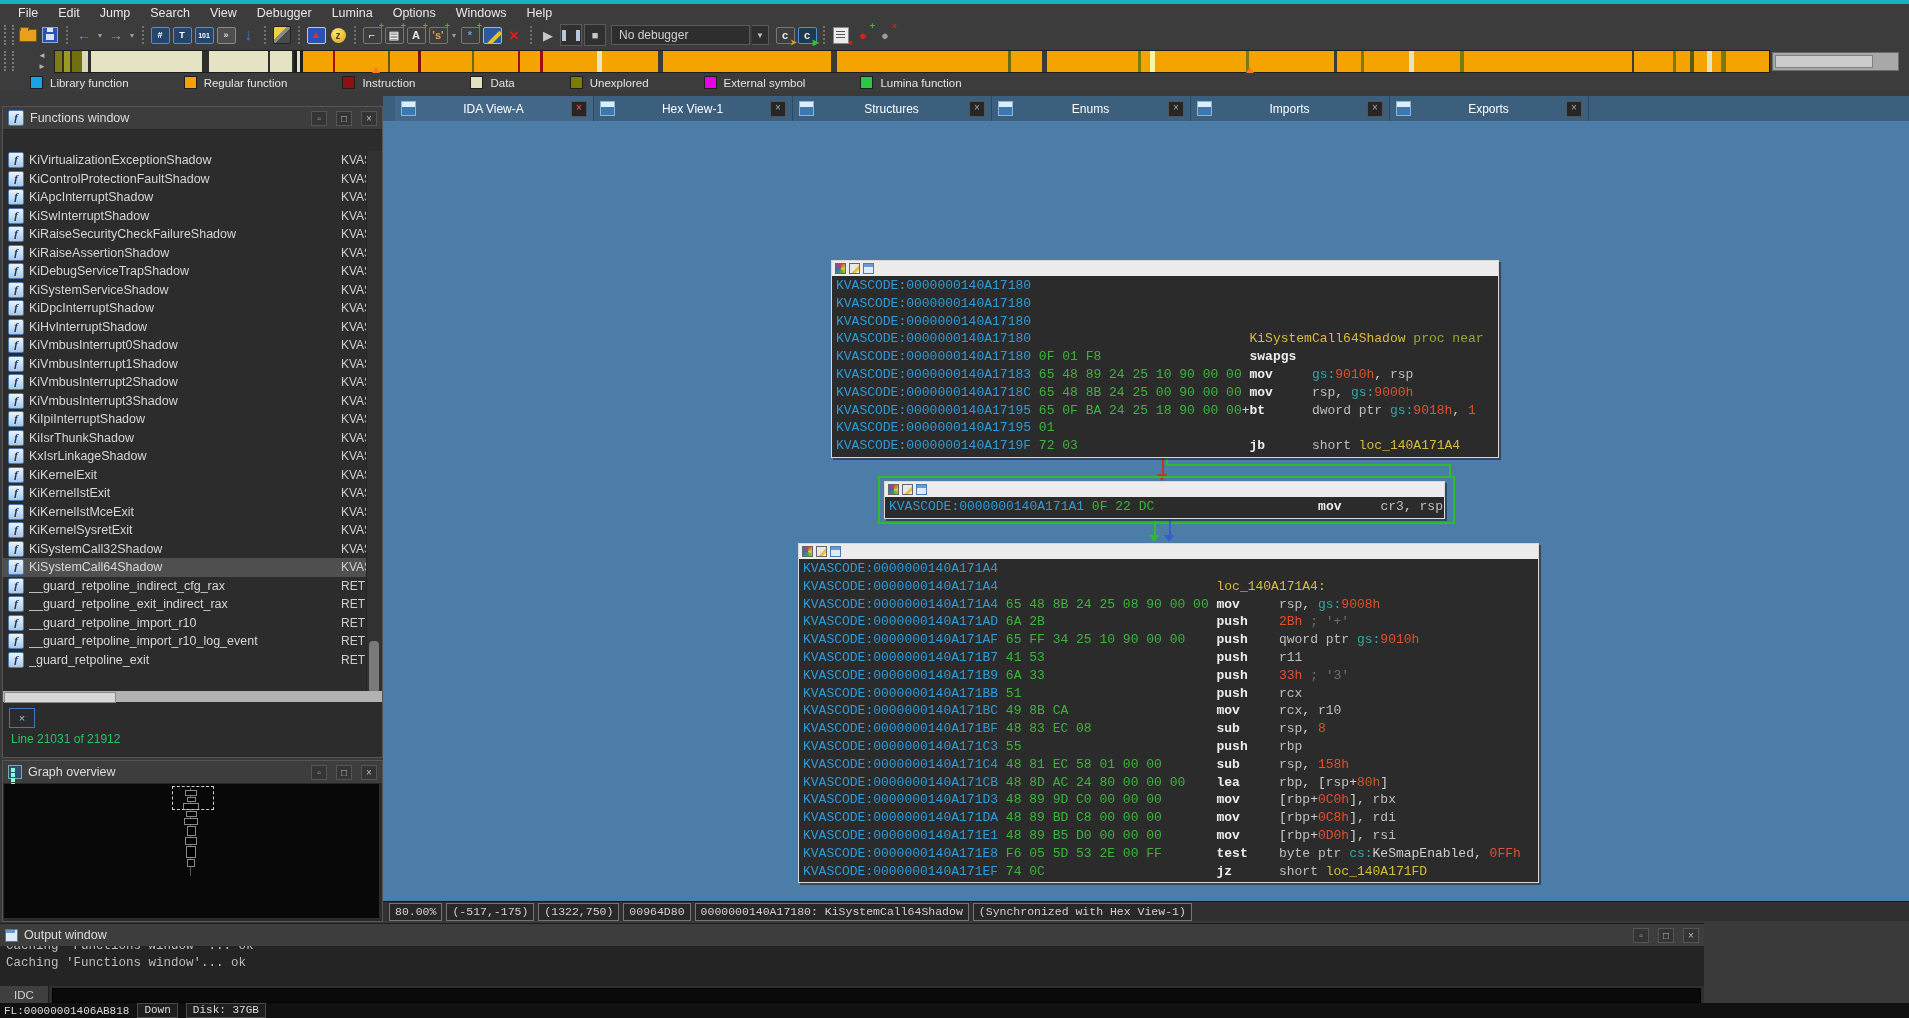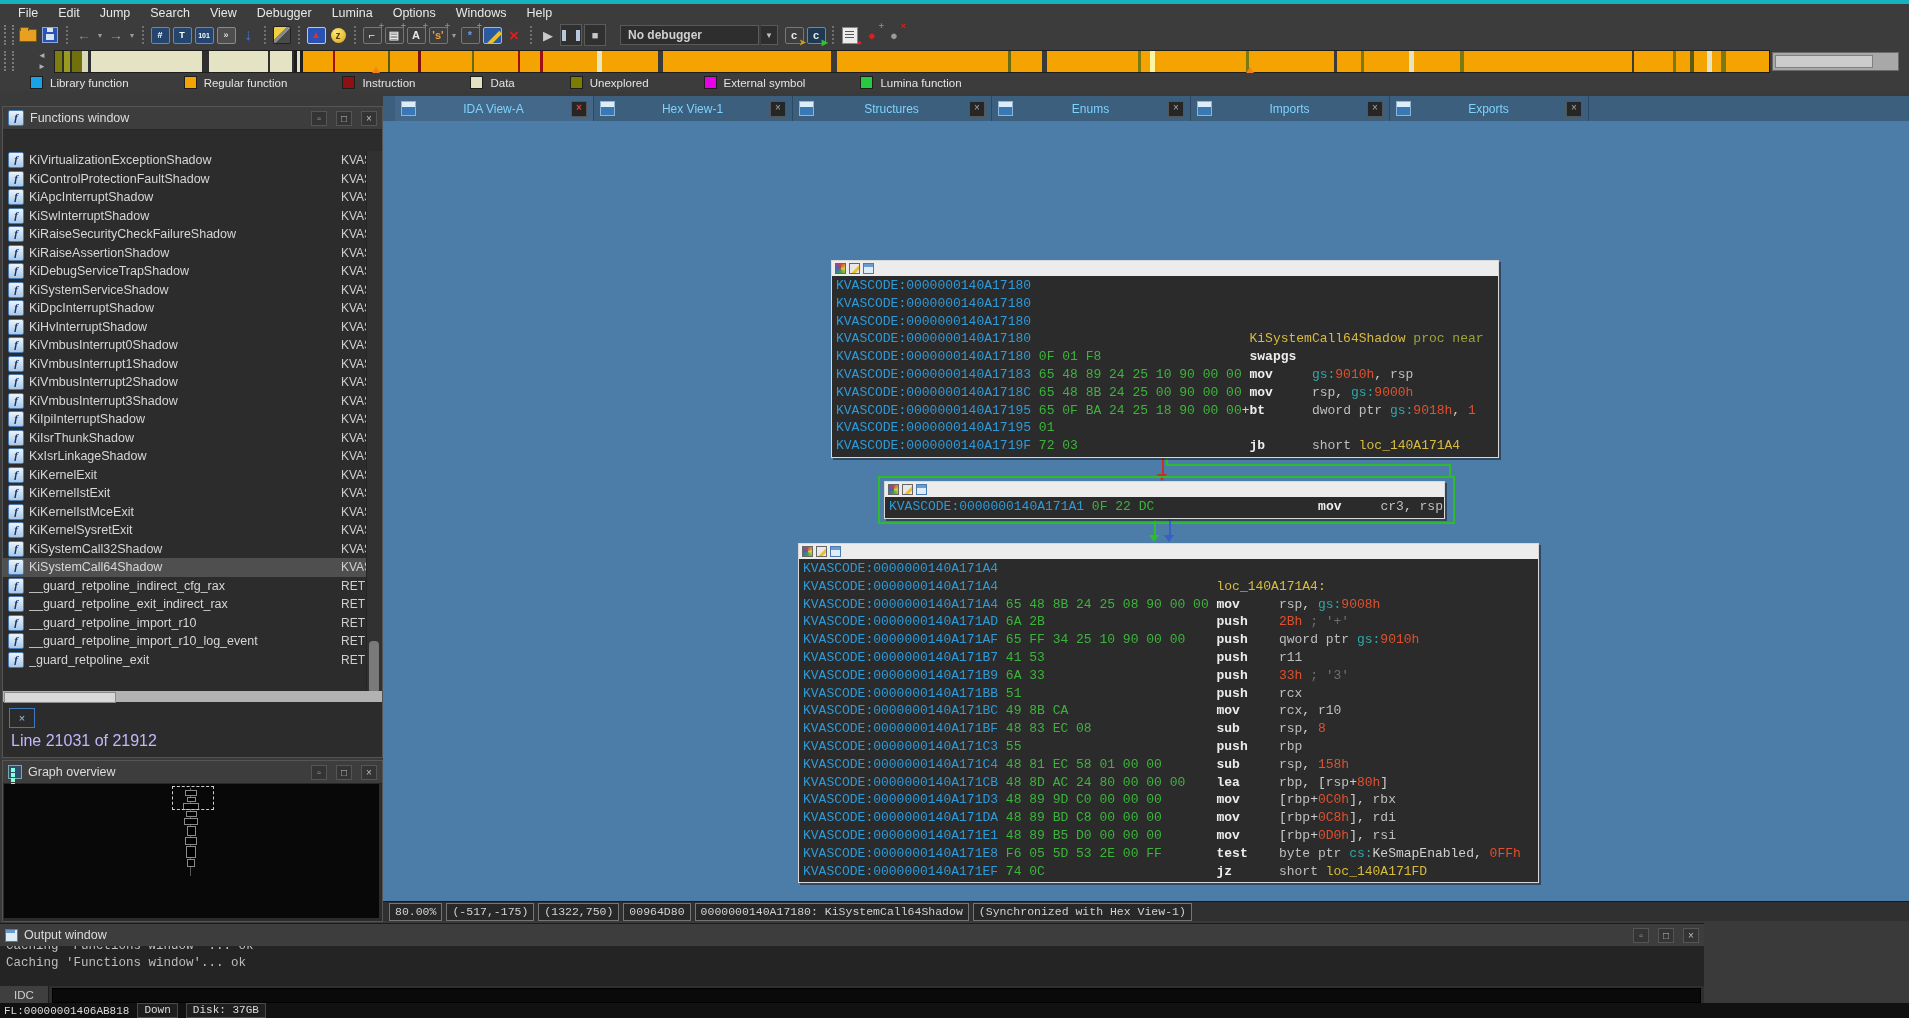--- a/index.html
+++ b/index.html
@@ -32,21 +32,21 @@
   .sup2{position:absolute;right:-2px;bottom:-2px;font-size:8px;font-weight:bold;line-height:8px;}
   .lockwand{width:16px;height:16px;background:linear-gradient(135deg,#f0d040 0 40%,#8a8a8a 40% 55%,#4a4a4a 55% 100%);border-radius:2px;border:1px solid #222;}
   .warn-tile{background:#2a52b4;border:1px solid #b8c8e0;}
   .warn-tile span{color:#e03030;font-size:10px;line-height:10px;}
   .ball{width:15px;height:15px;border-radius:50%;background:radial-gradient(circle at 35% 30%,#ffe878,#d8a018);color:#5a4200;font-size:10px;font-weight:bold;display:flex;align-items:center;justify-content:center;}
   .pencil-tile{background:#2a5aa0;border:1px solid #9ab8d8;position:relative;overflow:hidden;}
   .pencil-tile:before{content:"";position:absolute;left:-2px;top:10px;width:22px;height:4px;background:#e8c030;transform:rotate(-45deg);}
   .redx{color:#d82020;font-size:17px;font-weight:bold;line-height:17px;}
   .playg{color:#c8c8c8;font-size:13px;}
   .pausebars{width:10px;height:11px;border-left:4px solid #b8c8dc;border-right:4px solid #b8c8dc;}
-  .dbgsel{width:130px;height:18px;background:#2e2e2e;border:1px solid #5a5a5a;display:flex;align-items:center;padding-left:7px;font-size:12px;color:#d0d0d0;margin-left:12px;font-weight:bold;}
+  .dbgsel{width:130px;height:18px;background:#2e2e2e;border:1px solid #5a5a5a;display:flex;align-items:center;padding-left:7px;font-size:12px;color:#d0d0d0;margin-left:3px;}
   .dbgdd{width:16px;height:18px;background:#2e2e2e;border:1px solid #5a5a5a;border-left:none;display:flex;align-items:center;justify-content:center;font-size:8px;color:#c0c0c0;margin-right:4px;}
   .ctile{color:#e8e8e8;font-size:11px;font-weight:bold;background:#3e3e3e;border:1px solid #777;}
   .ctile.hl{border:1px solid #4a90d9;background:#1e3a52;}
   .bpdoc{width:14px;height:15px;background:#ececec;border:1px solid #888;position:relative;}
   .bpdoc:before{content:"";position:absolute;left:2px;top:3px;width:9px;height:1px;background:#555;box-shadow:0 3px 0 #555,0 6px 0 #555;}
   .bpdot{color:#d82020;font-size:13px;line-height:13px;}
   .bpgray{color:#9a9a9a;font-size:13px;line-height:13px;}
   
   #navrow{left:0;top:48px;width:1909px;height:26px;background:#3c3c3c;}
   .band-arrows{position:absolute;left:34px;top:1px;width:16px;height:24px;display:flex;flex-direction:column;justify-content:center;color:#b0b0b0;font-size:8px;line-height:11px;text-align:center;}
@@ -90,34 +90,34 @@
   .fnrow{height:18.5px;display:flex;align-items:center;gap:5px;padding-left:5px;}
   .fnrow.sel{background:#4f4f4f;}
   .fname{font-size:12.5px;color:#d6d6d6;width:307px;overflow:hidden;white-space:nowrap;}
   .fseg{font-size:12px;color:#cfcfcf;flex:1;overflow:hidden;white-space:nowrap;}
   #fnvscroll{position:absolute;right:0;top:44px;width:15px;height:540px;background:#313131;border-left:1px solid #242424;}
   #fnvscroll .thumb{position:absolute;left:2px;top:490px;width:10px;height:52px;background:#7a7a7a;border-radius:4px;}
   #fnhscroll{position:absolute;left:0;top:584px;width:100%;height:11px;background:#b2b2b2;}
   #fnhscroll .thumb{position:absolute;left:1px;top:1px;width:110px;height:9px;background:#d8d8d8;border:1px solid #8a8a8a;}
   #fnclear{position:absolute;left:6px;top:601px;width:24px;height:18px;background:#2b2b2b;border:1px solid #3e78c0;
            display:flex;align-items:center;justify-content:center;font-size:11px;color:#9cc0e8;}
-  #fnstatus{position:absolute;left:8px;top:625px;font-size:16px;color:#c4b5fd;}
+  #fnstatus{position:absolute;left:8px;top:625px;font-size:12px;color:#22c55e;}
   
   #ovpanel{left:2px;top:760px;width:379px;height:160px;}
   #ovmap{position:absolute;left:1px;top:23px;width:375px;height:134px;background:#080808;}
   .ovblock{position:absolute;background:#000;border:1px solid #8a8a8a;}
   #ovsel{position:absolute;left:168px;top:2px;width:40px;height:22px;border:1px dashed #cfcfcf;}
   .ovline{position:absolute;left:186px;top:4px;width:1px;height:88px;background:#565656;}
   .ov-tile{width:14px;height:14px;background:#2e4e6e;border:1px solid #7aa;display:flex;flex-wrap:wrap;gap:1px;padding:2px;box-sizing:border-box;}
   .ov-tile i{width:4px;height:4px;background:#8fd;display:block;}
   
   #tabstrip{left:383px;top:96px;width:1526px;height:25px;background:#3c5f7e;display:flex;align-items:center;padding-left:12px;box-sizing:border-box;}
   .tab{width:199px;height:25px;display:flex;align-items:center;padding:0 6px;box-sizing:border-box;border-right:1px solid #2c4862;gap:4px;}
   .tab.active{background:#44688a;}
-  .tablabel{flex:1;text-align:center;font-size:12px;color:#7dd3fc;white-space:nowrap;overflow:hidden;}
+  .tablabel{flex:1;text-align:center;font-size:12px;color:#ffffff;white-space:nowrap;overflow:hidden;}
   .tabicon{width:13px;height:13px;border:1px solid #8ab4d8;background:linear-gradient(#dcecf8 35%,#3a78b4 35%);flex:0 0 auto;}
   .tabclose{width:14px;height:14px;background:#262626;border:1px solid #555;color:#a8a8a8;font-size:10px;line-height:12px;text-align:center;flex:0 0 auto;}
   .tabclose.active{color:#e04040;font-weight:bold;}
   
   #canvas{left:383px;top:121px;width:1528px;height:780px;background:#4c7da8;overflow:hidden;}
   .dblock{position:absolute;background:#2b2b2b;border:1px solid #d8d8d8;box-shadow:2px 2px 0 rgba(10,10,10,.45);}
   .dtitle{height:15px;background:#ececec;display:flex;align-items:center;gap:3px;padding:0 3px;}
   .bicon{width:11px;height:11px;border:1px solid #666;box-sizing:border-box;}
   .bicon.pal{background:conic-gradient(#d04040,#d0d040,#40a040,#4060d0,#d04040);}
   .bicon.pen{background:#e8e8e8;position:relative;overflow:hidden;}

